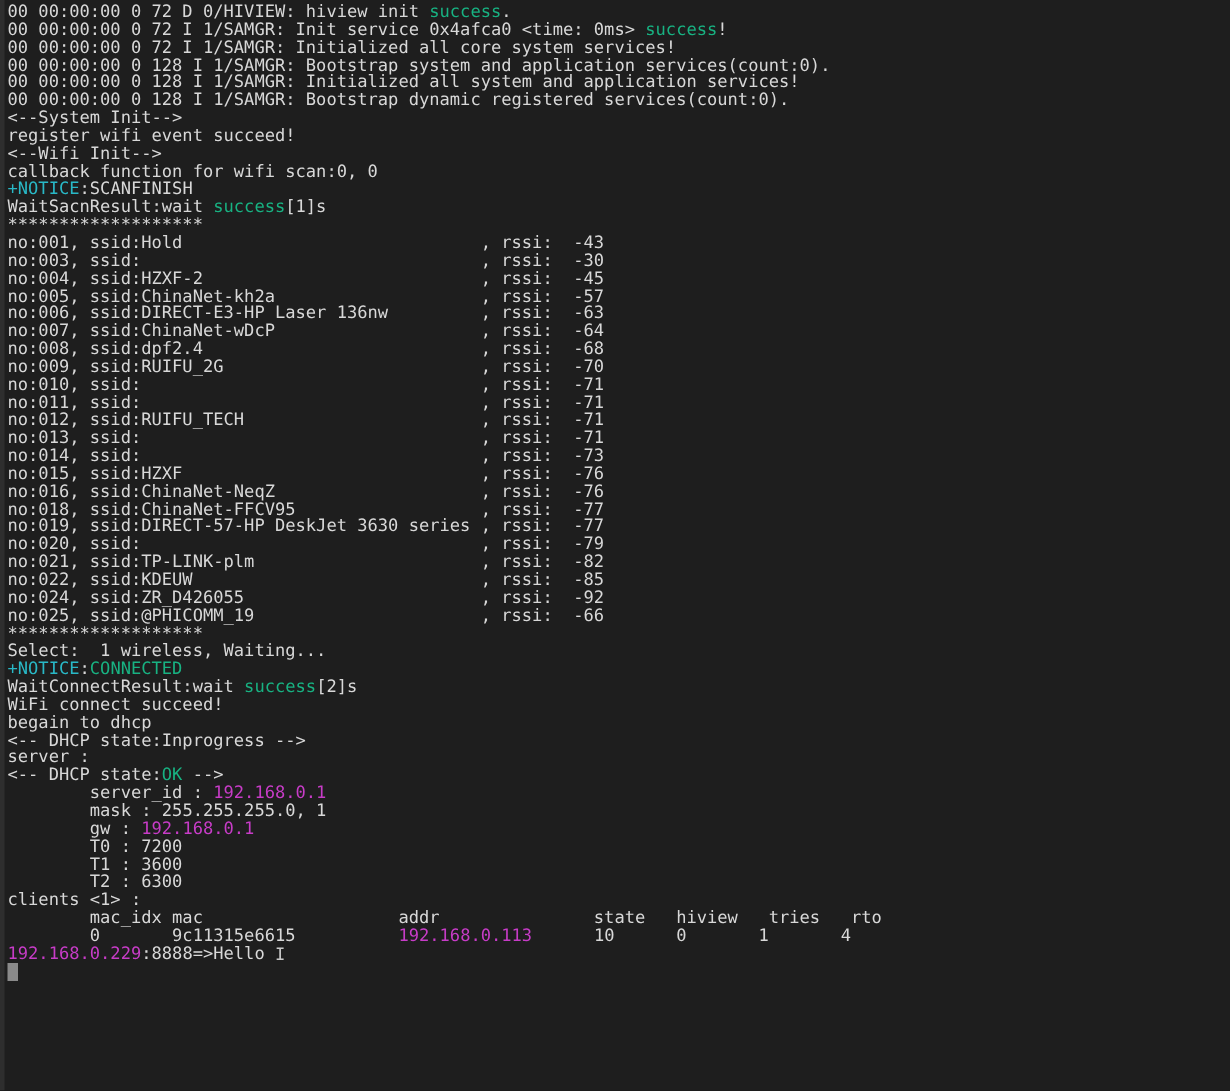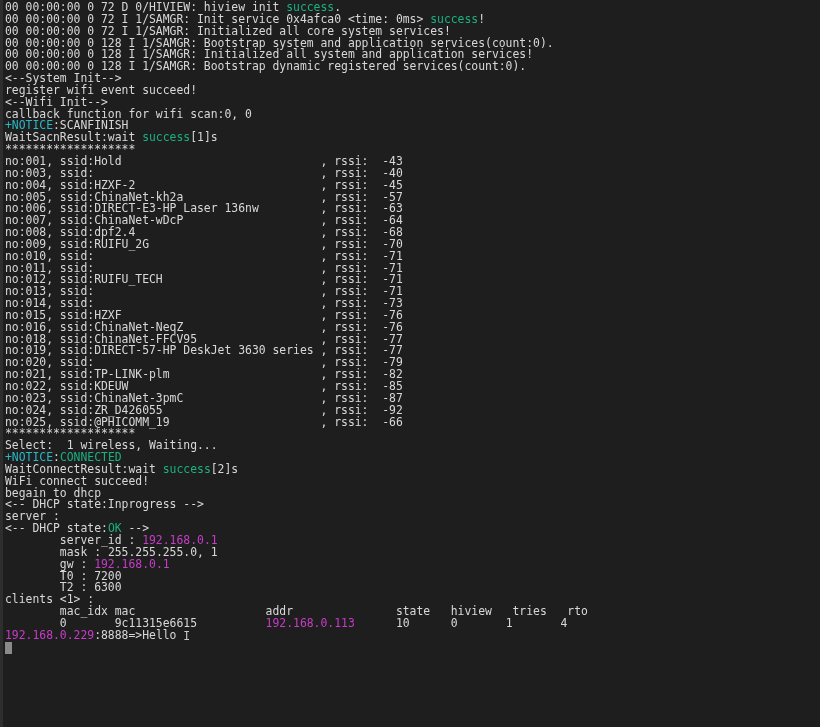--- a/index.html
+++ b/index.html
@@ -65,55 +65,55 @@
       <div class="line"><span class="w">00 00:00:00 0 128 I 1/SAMGR: Initialized all system and application services!</span></div>
       <div class="line"><span class="w">00 00:00:00 0 128 I 1/SAMGR: Bootstrap dynamic registered services(count:0).</span></div>
       <div class="line"><span class="w">&lt;--System Init--&gt;</span></div>
       <div class="line"><span class="w">register wifi event succeed!</span></div>
       <div class="line"><span class="w">&lt;--Wifi Init--&gt;</span></div>
       <div class="line"><span class="w">callback function for wifi scan:0, 0</span></div>
       <div class="line"><span class="cy">+</span><span class="cy">NOTICE</span><span class="w">:SCANFINISH</span></div>
       <div class="line"><span class="w">WaitSacnResult:wait </span><span class="gr">success</span><span class="w">[1]s</span></div>
       <div class="line"><span class="stars">*******************</span></div>
       <div class="line"><span class="w">no:001, ssid:Hold                             , rssi:  -43</span></div>
-      <div class="line"><span class="w">no:003, ssid:                                 , rssi:  -40</span></div>
+      <div class="line"><span class="w">no:003, ssid:                                 , rssi:  -30</span></div>
       <div class="line"><span class="w">no:004, ssid:HZXF-2                           , rssi:  -45</span></div>
       <div class="line"><span class="w">no:005, ssid:ChinaNet-kh2a                    , rssi:  -57</span></div>
       <div class="line"><span class="w">no:006, ssid:DIRECT-E3-HP Laser 136nw         , rssi:  -63</span></div>
       <div class="line"><span class="w">no:007, ssid:ChinaNet-wDcP                    , rssi:  -64</span></div>
       <div class="line"><span class="w">no:008, ssid:dpf2.4                           , rssi:  -68</span></div>
       <div class="line"><span class="w">no:009, ssid:RUIFU_2G                         , rssi:  -70</span></div>
       <div class="line"><span class="w">no:010, ssid:                                 , rssi:  -71</span></div>
       <div class="line"><span class="w">no:011, ssid:                                 , rssi:  -71</span></div>
       <div class="line"><span class="w">no:012, ssid:RUIFU_TECH                       , rssi:  -71</span></div>
       <div class="line"><span class="w">no:013, ssid:                                 , rssi:  -71</span></div>
       <div class="line"><span class="w">no:014, ssid:                                 , rssi:  -73</span></div>
       <div class="line"><span class="w">no:015, ssid:HZXF                             , rssi:  -76</span></div>
       <div class="line"><span class="w">no:016, ssid:ChinaNet-NeqZ                    , rssi:  -76</span></div>
       <div class="line"><span class="w">no:018, ssid:ChinaNet-FFCV95                  , rssi:  -77</span></div>
       <div class="line"><span class="w">no:019, ssid:DIRECT-57-HP DeskJet 3630 series , rssi:  -77</span></div>
       <div class="line"><span class="w">no:020, ssid:                                 , rssi:  -79</span></div>
       <div class="line"><span class="w">no:021, ssid:TP-LINK-plm                      , rssi:  -82</span></div>
       <div class="line"><span class="w">no:022, ssid:KDEUW                            , rssi:  -85</span></div>
-      <div class="line"><span class="w">no:023, ssid:ChinaNet-3pmC                    , rssi:  -87</span></div>
       <div class="line"><span class="w">no:024, ssid:ZR_D426055                       , rssi:  -92</span></div>
       <div class="line"><span class="w">no:025, ssid:@PHICOMM_19                      , rssi:  -66</span></div>
       <div class="line"><span class="stars">*******************</span></div>
       <div class="line"><span class="w">Select:  1 wireless, Waiting...</span></div>
       <div class="line"><span class="cy">+</span><span class="cy">NOTICE</span><span class="w">:</span><span class="gr">CONNECTED</span></div>
       <div class="line"><span class="w">WaitConnectResult:wait </span><span class="gr">success</span><span class="w">[2]s</span></div>
       <div class="line"><span class="w">WiFi connect succeed!</span></div>
       <div class="line"><span class="w">begain to dhcp</span></div>
       <div class="line"><span class="w">&lt;-- DHCP state:Inprogress --&gt;</span></div>
       <div class="line"><span class="w">server :</span></div>
       <div class="line"><span class="w">&lt;-- DHCP state:</span><span class="gr">OK</span><span class="w"> --&gt;</span></div>
       <div class="line"><span class="w">        server_id : </span><span class="mg">192.168.0.1</span></div>
       <div class="line"><span class="w">        mask : </span><span class="w">255.255.255.0, 1</span></div>
       <div class="line"><span class="w">        gw : </span><span class="mg">192.168.0.1</span></div>
       <div class="line"><span class="w">        T0 : </span><span class="w">7200</span></div>
+      <div class="line"><span class="w">        T1 : </span><span class="w">3600</span></div>
       <div class="line"><span class="w">        T2 : </span><span class="w">6300</span></div>
       <div class="line"><span class="w">clients &lt;1&gt; :</span></div>
       <div class="line"><span class="w">        mac_idx mac                   addr               state   hiview   tries   rto</span></div>
       <div class="line"><span class="w">        0       9c11315e6615          </span><span class="mg">192.168.0.113      </span><span class="w">10      0       1       4</span></div>
       <div class="line"><span class="mg">192.168.0.229</span><span class="w">:8888=&gt;Hello</span> <span class="ibeam">I</span></div>
       <div class="line"><span class="blockcursor"></span></div>
     </div>
 </div>
 
 </body></html>

